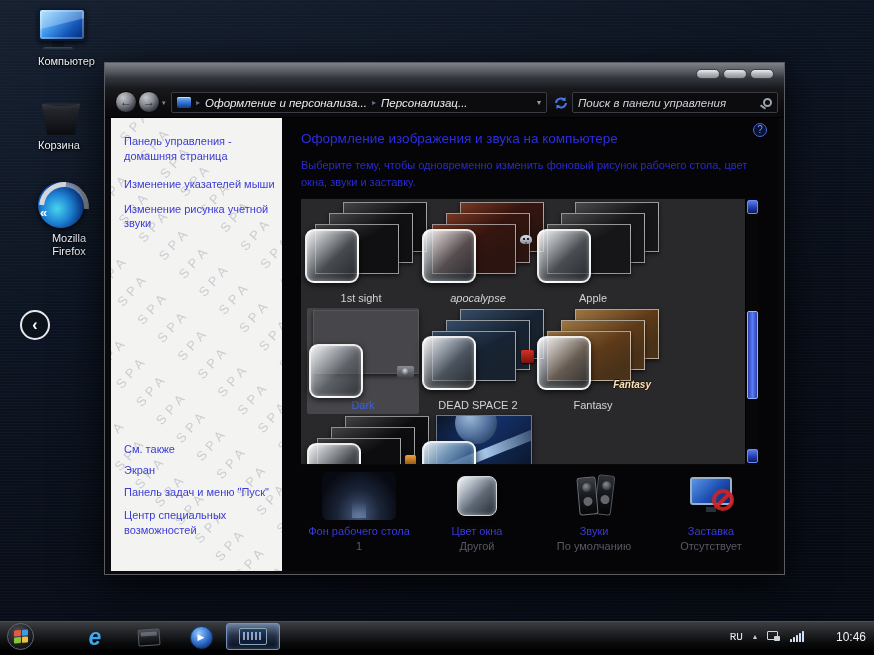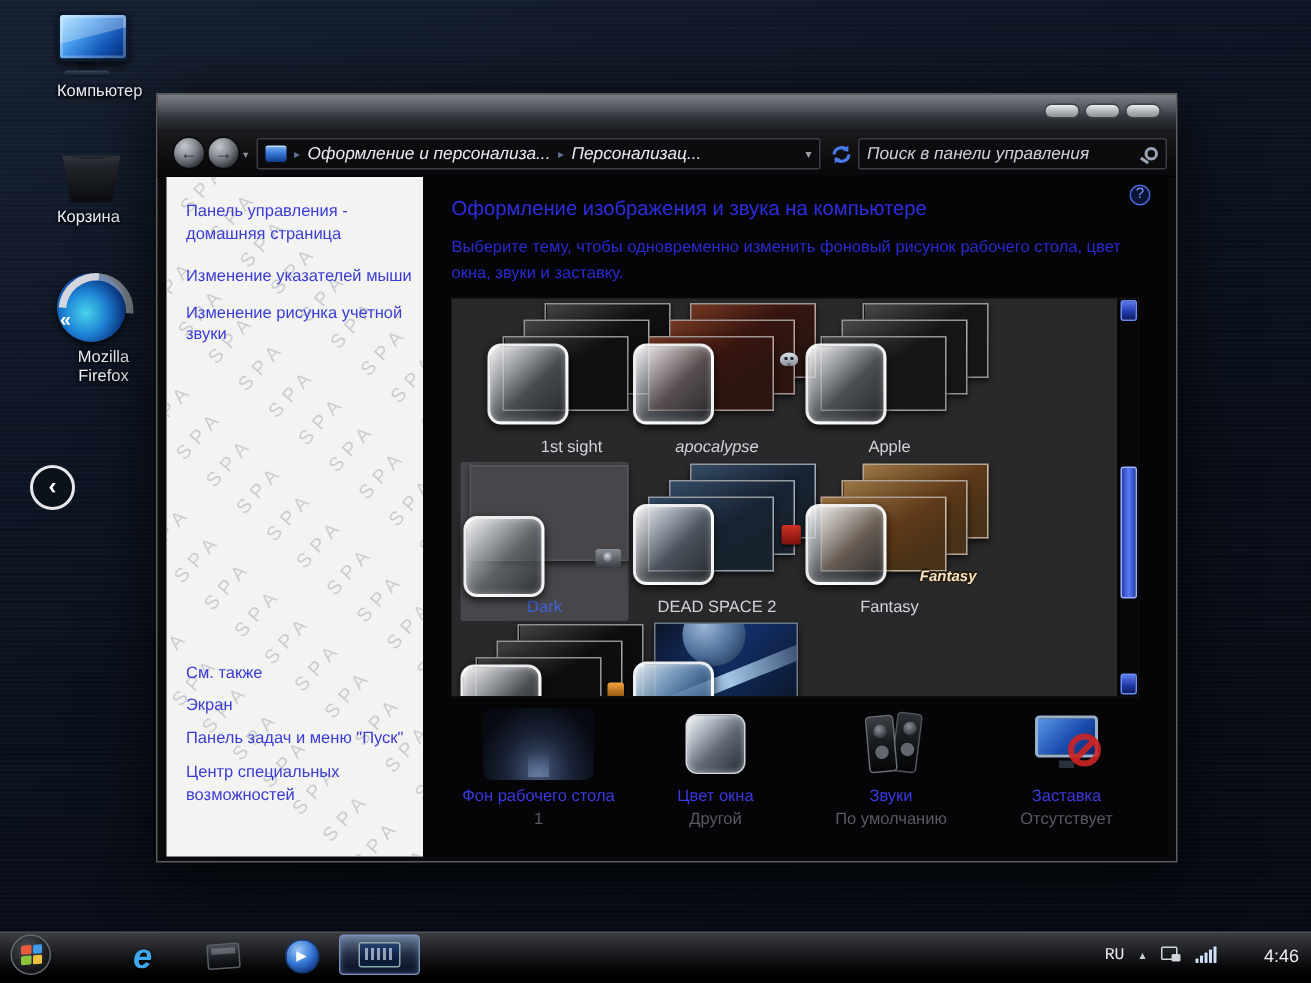--- a/index.html
+++ b/index.html
@@ -295,21 +295,21 @@
 
     <div class="main">
       <div class="help">
         <span>?</span>
       </div>
       <div class="m-title">Оформление изображения и звука на компьютере</div>
       <div class="m-sub">Выберите тему, чтобы одновременно изменить фоновый рисунок рабочего стола, цвет окна, звуки и заставку.</div>
 
       <div class="gallery">
 
-        <div class="cell t-dk1" style="left:24px; top:2px;">
+        <div class="cell t-dk1" style="left:4px; top:2px;">
           <div class="layer l-back"></div>
             <div class="layer l-mid"></div>
             <div class="layer l-front"></div>
           <div class="gloss"></div>
           <div class="tname">1st sight</div>
         </div>
 
         <div class="cell t-apo" style="left:121px; top:2px;font-style:italic;">
           <div class="layer l-back"></div>
             <div class="layer l-mid"></div>
@@ -439,18 +439,18 @@
       <span class="lang">RU</span>
       <span class="tray-arrow">▴</span>
       <div class="net"></div>
       <div class="bars">
           <i class="b1"></i>
           <i class="b2"></i>
           <i class="b3"></i>
           <i class="b4"></i>
           <i class="b5"></i>
         </div>
-      <span class="clock">4:46</span>
+      <span class="clock">10:46</span>
     </div>
   </div>
   <div class="tb-strip"></div>
 
 </div>
 
 </body></html>

